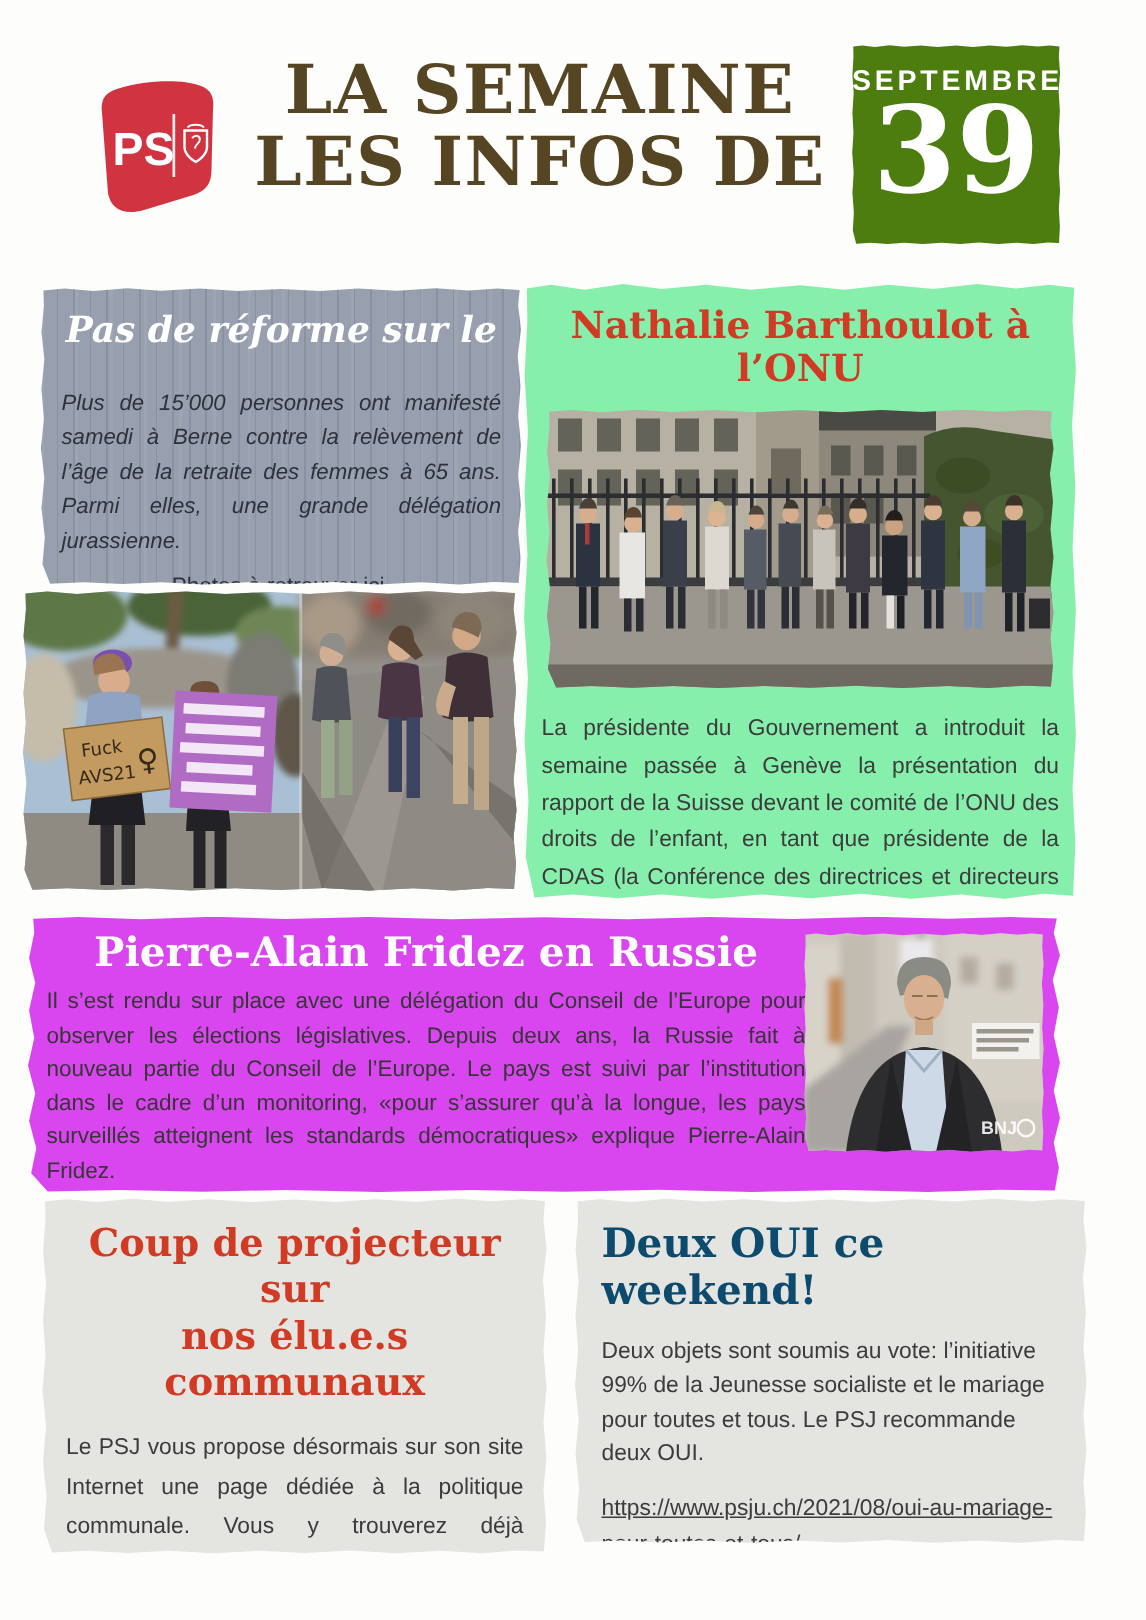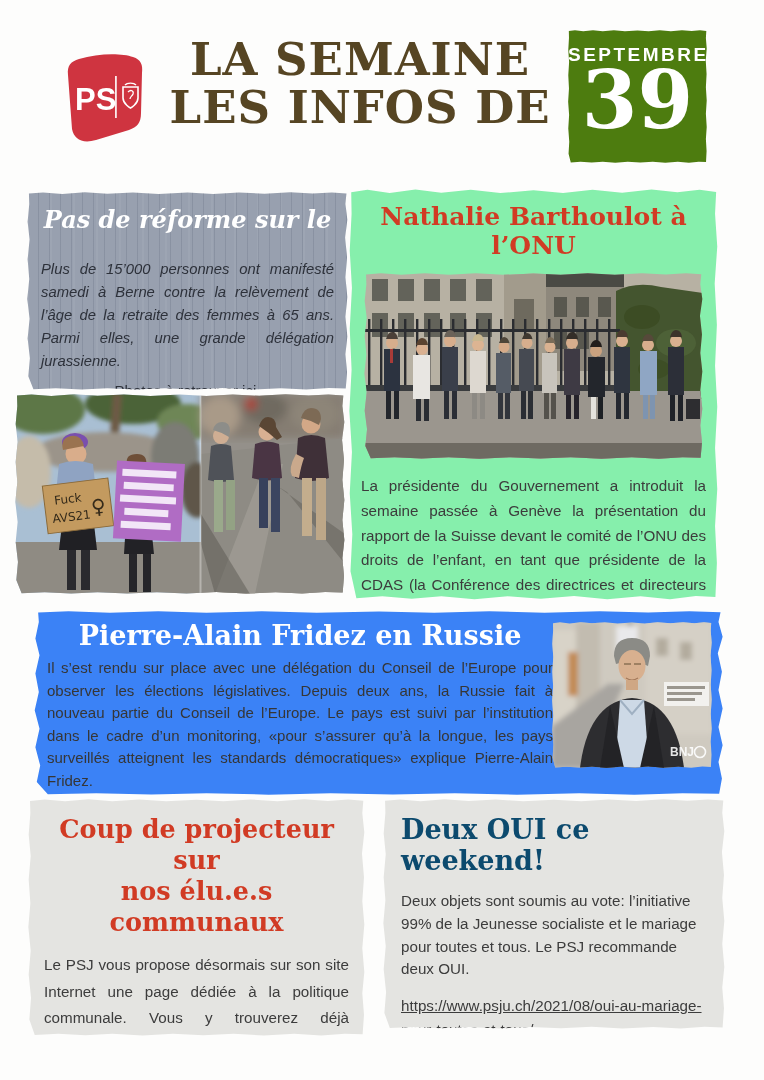--- a/index.html
+++ b/index.html
@@ -26,21 +26,21 @@
      padding:15px 14px 0; color:#2d313a; }
   .panel-blue h2 { color:#fff; font-size:24px; line-height:1.12; text-align:center;font-style:italic; }
   .panel-blue p { margin-top:24px; font-size:14.8px; line-height:1.56; text-align:justify;font-style:italic; }
   .panel-blue .centerlink { display:block; text-align:center; margin-top:9px; font-size:15px; }
 
   .panel-onu { left:349px; top:189px; width:369px; height:411px; background:#86efac; padding:13px 10px 0; }
   .panel-onu h2 { color:#d13b24; font-size:25px; text-align:center; }
   .panel-onu .para { margin-top:15px; font-size:15.2px; line-height:1.63; text-align:justify; color:#3c3c3c; padding:0 2px; }
   .credit { font-size:11.5px; margin-left:30px; white-space:nowrap; color:#3c3c3c; }
 
-  .panel-russie { left:34px; top:611px; width:690px; height:184px; background:#3b82f6; color:#363636; }
+  .panel-russie { left:18px; top:611px; width:690px; height:184px; background:#d946ef; color:#363636; }
   .panel-russie .txt { position:absolute; left:13px; top:9px; width:506px; }
   .panel-russie h2 { color:#fff; font-size:27px; text-align:center; }
   .panel-russie p { margin-top:6px; font-size:15px; line-height:1.5; text-align:justify; }
 
   .panel-light { background:#e4e4e1; color:#3c3c3c; }
   .panel-communaux { left:28px; top:799px; width:337px; height:237px; padding:15px 16px 0; }
   .panel-communaux h2 { color:#d13b24; font-size:25.5px; line-height:1.22; text-align:center; }
   .panel-communaux p { margin-top:14px; font-size:15.2px; line-height:1.72; text-align:justify; }
 
   .panel-vote { left:383px; top:799px; width:342px; height:230px; padding:15px 18px 0; }

